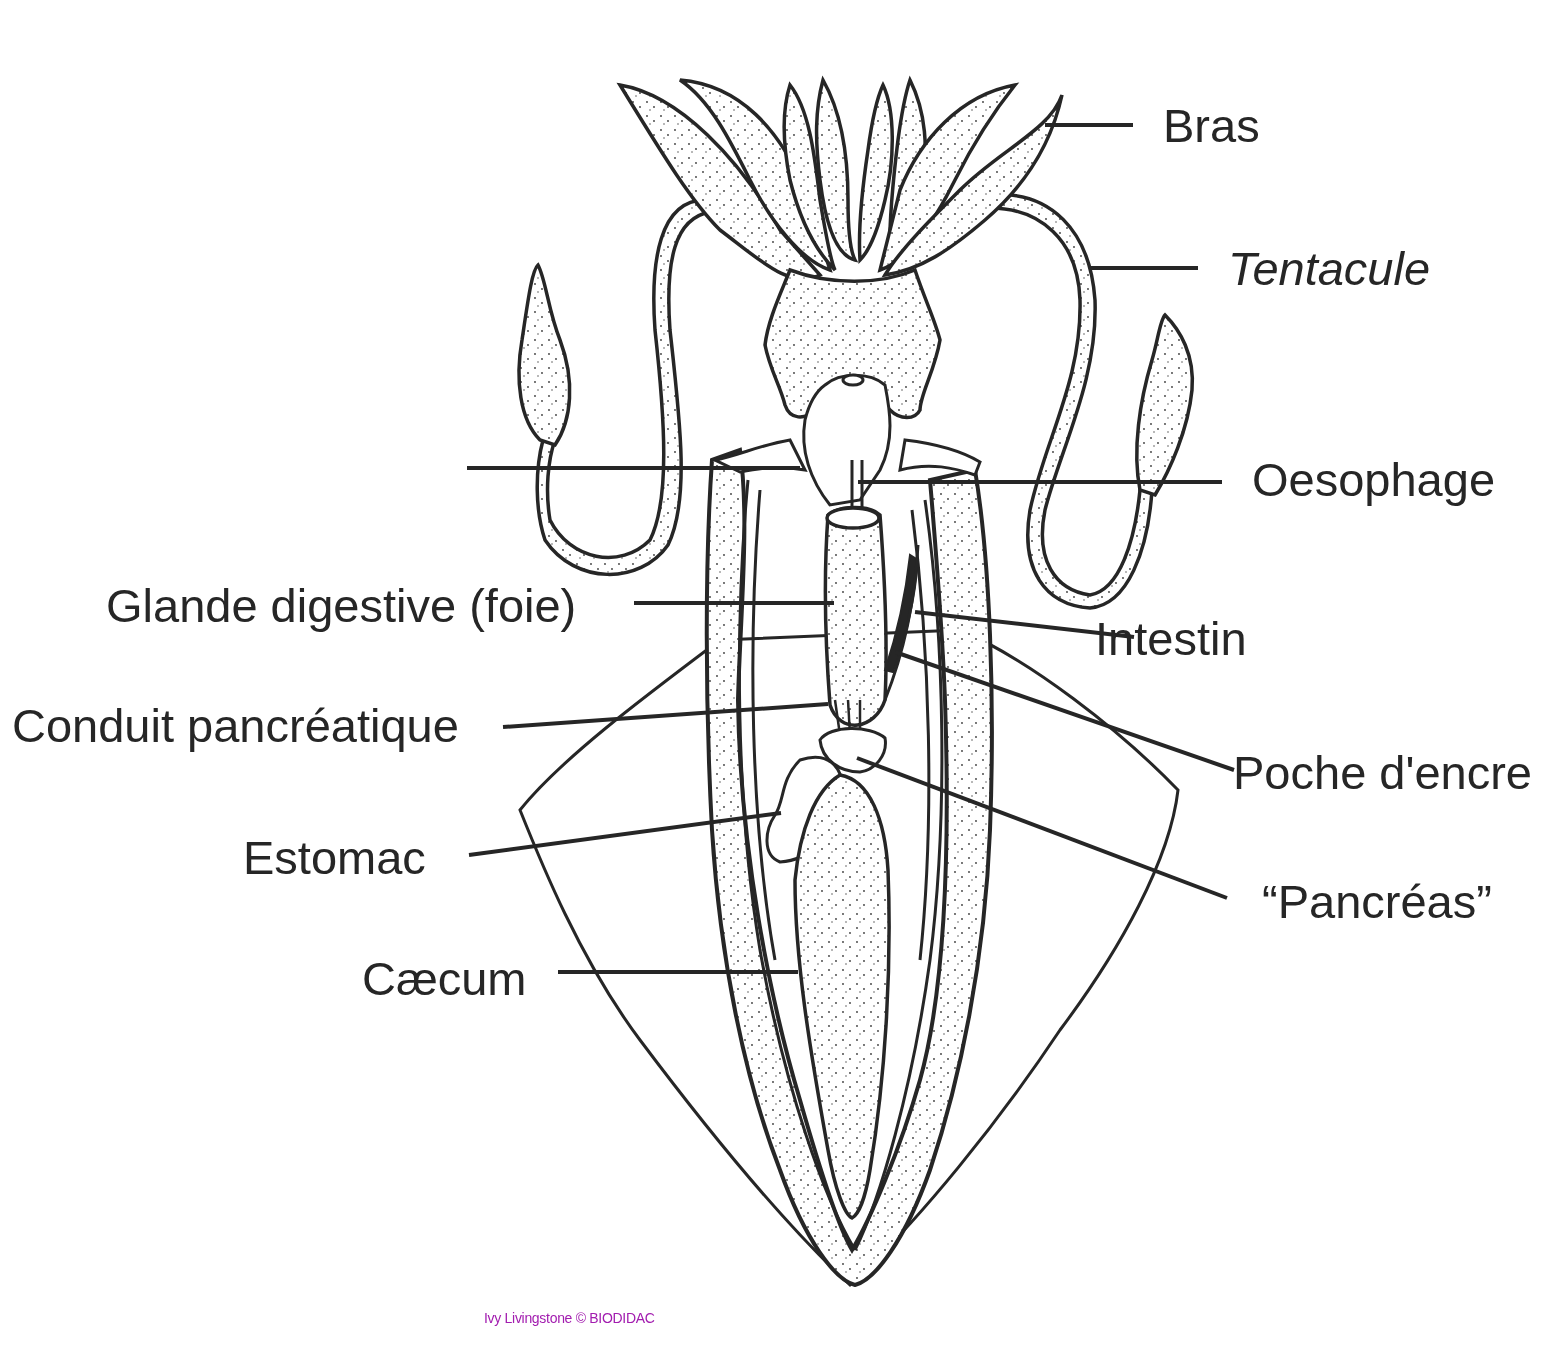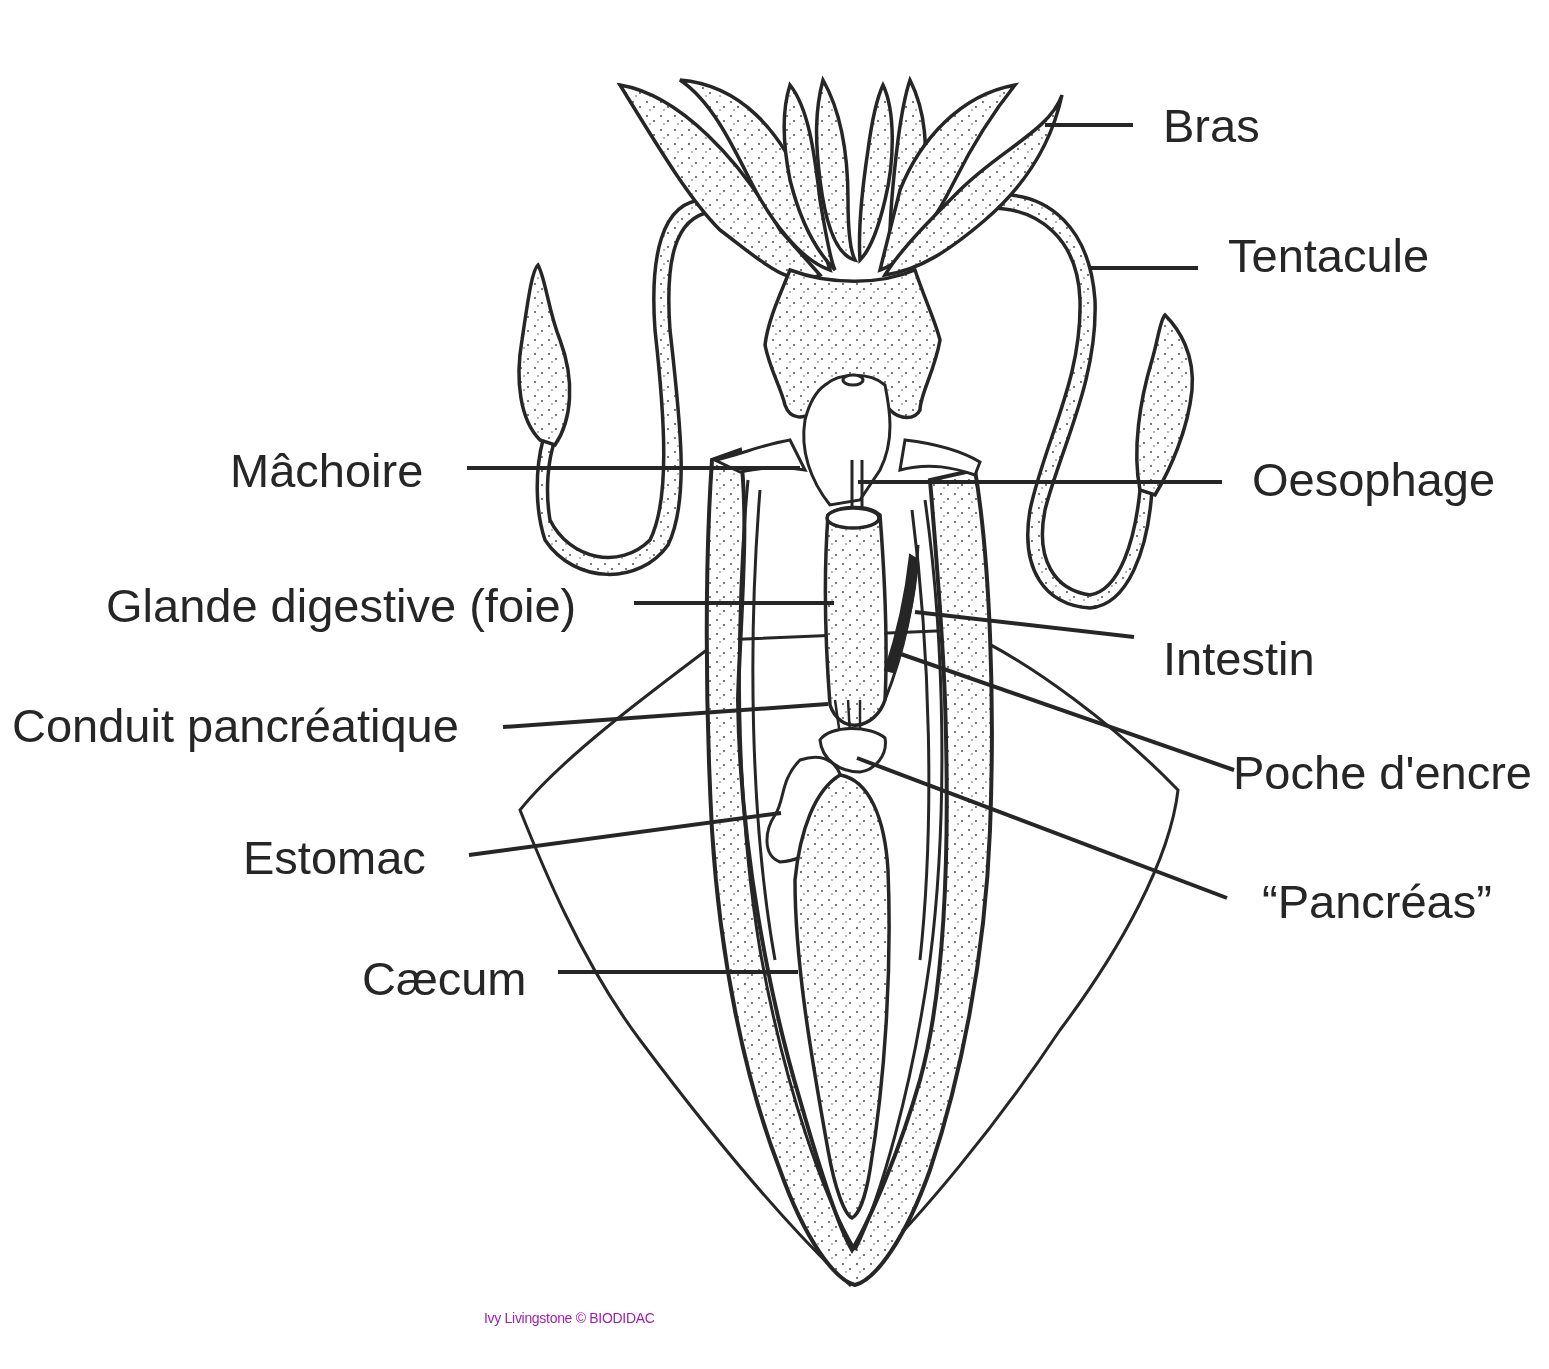--- a/index.html
+++ b/index.html
@@ -129,25 +129,24 @@
       <line x1="915" y1="612" x2="1134" y2="637"></line>
       <line x1="503" y1="727" x2="828" y2="704"></line>
       <line x1="895" y1="652" x2="1234" y2="770"></line>
       <line x1="857" y1="758" x2="1227" y2="898"></line>
       <line x1="469" y1="855" x2="781" y2="813"></line>
       <line x1="558" y1="972" x2="798" y2="972"></line>
     </g>
   </svg>
 
   <div class="label" style="left:1163px; top:102px;">Bras</div>
-  <div class="label" style="left:1228px; top:232px;">Tentacule</div>
-  <div class="label" style="left:230px; top:447px;">Mâchoire</div>
+  <div class="label" style="left:1228px; top:245px;font-style:italic;">Tentacule</div>
   <div class="label" style="left:1252px; top:456px;text-align:right;">Oesophage</div>
   <div class="label" style="left:106px; top:582px;">Glande digestive (foie)</div>
-  <div class="label" style="left:1163px; top:615px;margin-top:20px;">Intestin</div>
+  <div class="label" style="left:1095px; top:615px;">Intestin</div>
   <div class="label" style="left:0px; top:702px;margin-left:12px;">Conduit pancréatique</div>
   <div class="label" style="left:1233px; top:749px;">Poche d'encre</div>
   <div class="label" style="left:243px; top:834px;">Estomac</div>
   <div class="label" style="left:1262px; top:878px;">“Pancréas”</div>
   <div class="label" style="left:362px; top:948px;margin-top:7px;">Cæcum</div>
 
   <div class="credit" style="left:484px; top:1310px;">Ivy Livingstone © BIODIDAC</div>
 </div>
 
 </body></html>

